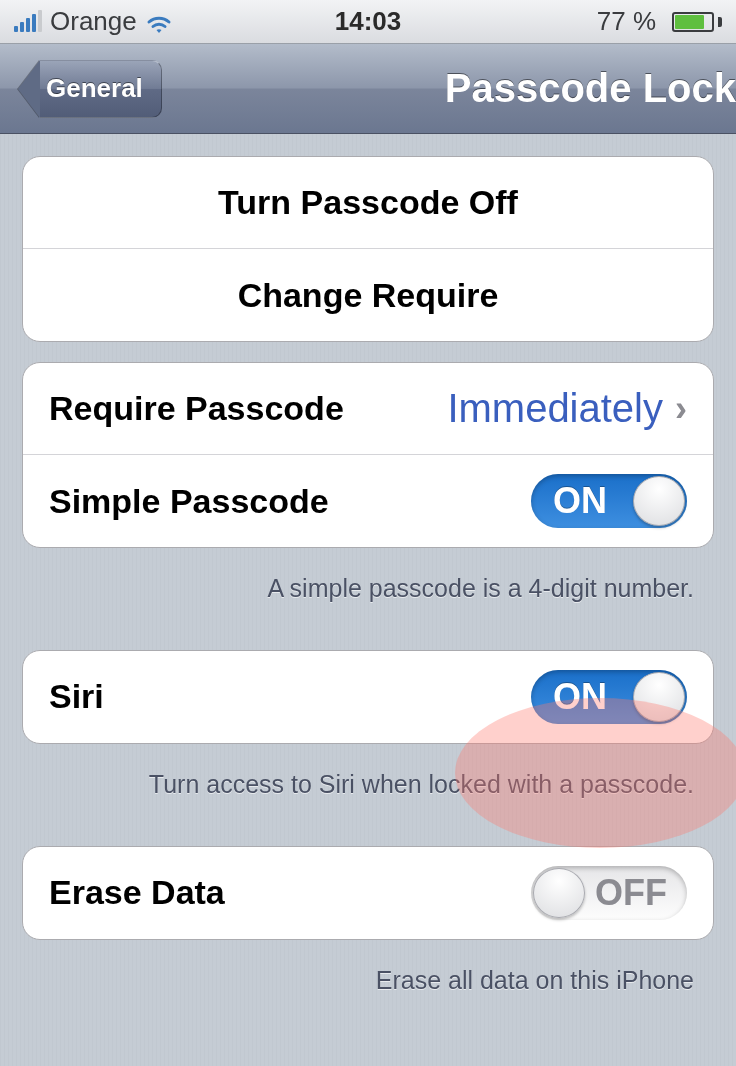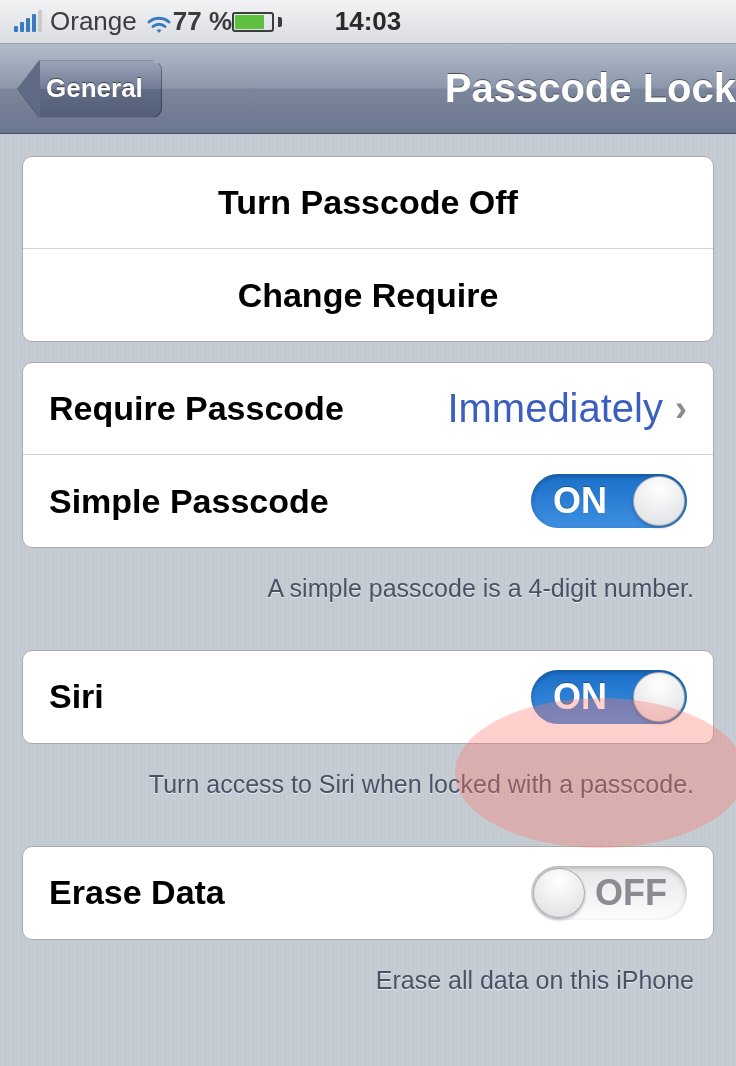--- a/index.html
+++ b/index.html
@@ -18,36 +18,37 @@
     background-image: linear-gradient(90deg, rgba(0,0,0,0.02) 0px, rgba(0,0,0,0.02) 1px, transparent 1px, transparent 4px);
     background-size: 4px 100%;
   }
   
   .statusbar {
     height: 44px;
     background: linear-gradient(#f2f3f5, #dadce0);
     border-bottom: 1px solid #9aa0a8;
     display: flex;
     align-items: center;
+    justify-content: space-between;
     padding: 0 14px;
     color: #3a3c3f;
     font-size: 26px;
   }
   .status-left { display: flex; align-items: center; gap: 8px; }
   .signal { display: flex; align-items: flex-end; gap: 2px; height: 20px; }
   .signal span { width: 4px; background: #3a7bbf; border-radius: 1px; }
   .signal span:nth-child(1){height:6px}
   .signal span:nth-child(2){height:10px}
   .signal span:nth-child(3){height:14px}
   .signal span:nth-child(4){height:18px}
   .signal span:nth-child(5){height:22px; background:#c9cbce;}
   .carrier { color:#3a3c3f; font-weight:500; }
   .wifi { position: relative; width: 28px; height: 22px; }
   .status-center { position:absolute; left:50%; transform:translateX(-50%); font-weight:600; color:#2a2a2a; }
-  .status-right { display:flex; align-items:center; gap:0;font-weight:bold; }
+  .status-right { display:flex; align-items:center; gap:16px; }
   .batt { display:flex; align-items:center; gap:4px; }
   .batt-body { width:42px; height:20px; border:2px solid #3a3c3f; border-radius:3px; position:relative; }
   .batt-fill { position:absolute; left:1px; top:1px; bottom:1px; width:75%; background:#5fbf3f; border-radius:1px; }
   .batt-cap { width:4px; height:10px; background:#3a3c3f; border-radius:0 2px 2px 0; }
 
   
   .navbar {
     height: 90px;
     background: linear-gradient(#b3bcca, #8d97ab 49%, #7b859b 51%, #6b7790);
     border-bottom: 1px solid #4a5163;
@@ -80,21 +81,21 @@
     padding: 0 18px 0 6px;
     color:#fff; font-size:26px; font-weight:700;
     text-shadow: 0 -1px 0 rgba(0,0,0,0.5);
   }
 
   
   .content { padding: 22px 22px 0 22px; }
   .group {
     background:#fff;
     border:1px solid #ababaf;
-    border-radius:10px;
+    border-radius:18px;
     overflow:hidden;
     margin-bottom: 20px;
     box-shadow: inset 0 1px 0 rgba(255,255,255,0.6);
   }
   .row {
     min-height:92px;
     display:flex; align-items:center; justify-content:space-between;
     padding: 0 26px;
     border-bottom:1px solid #d4d4d8;
     font-size:34px;

